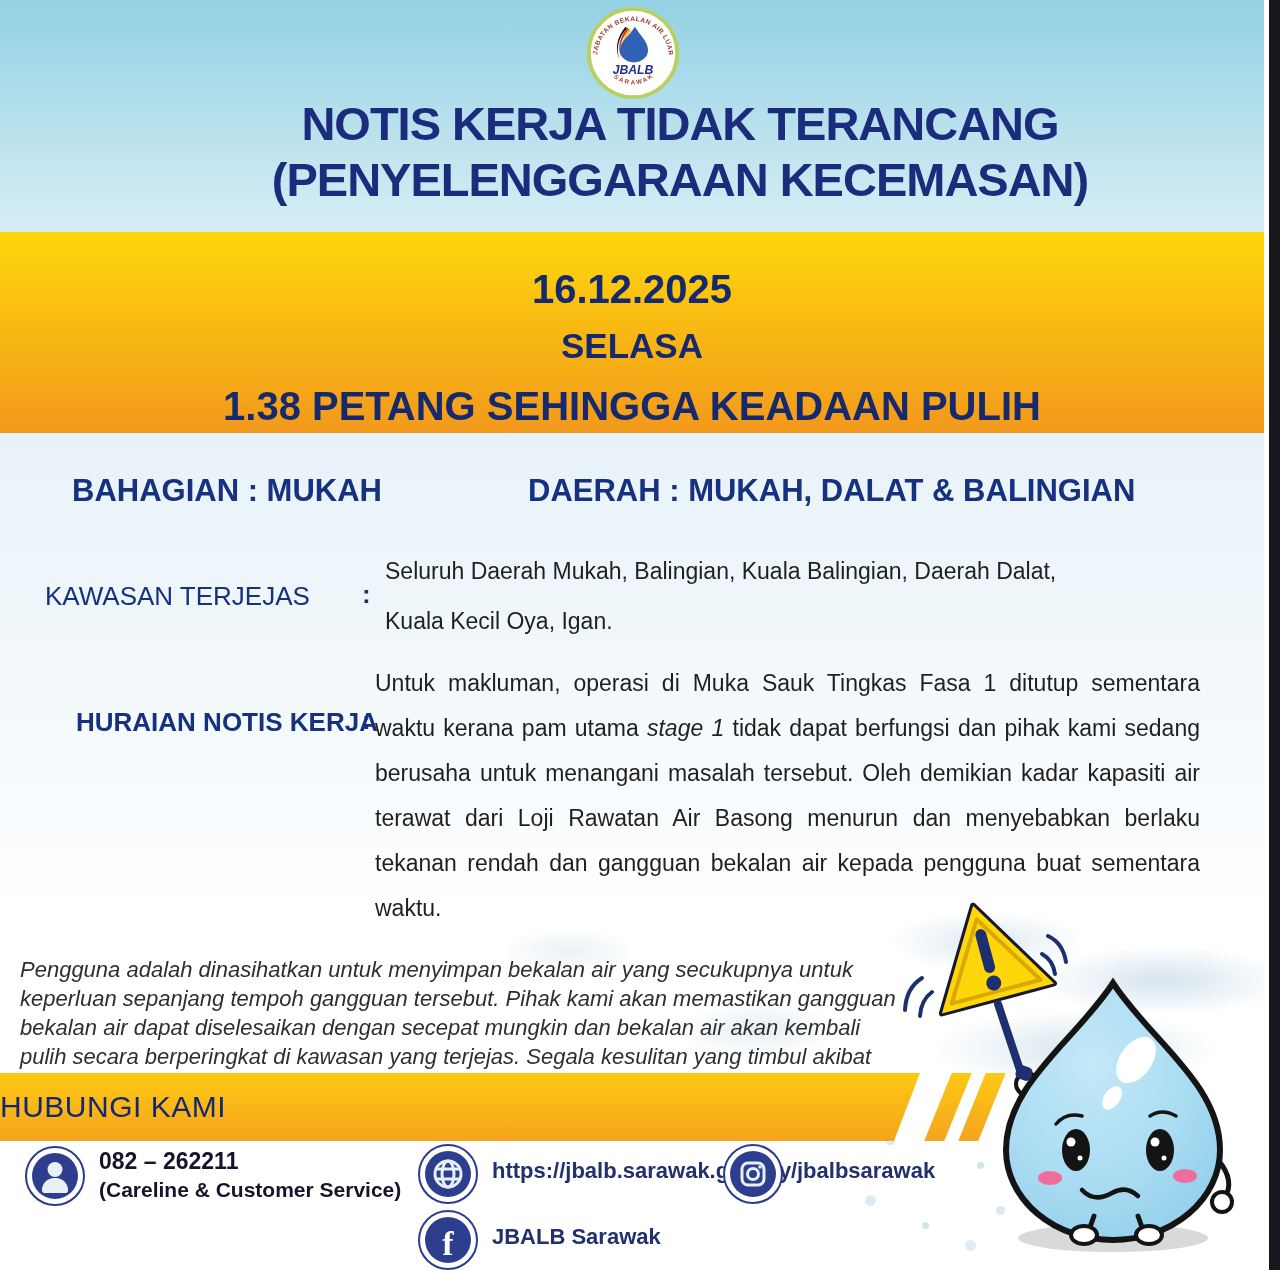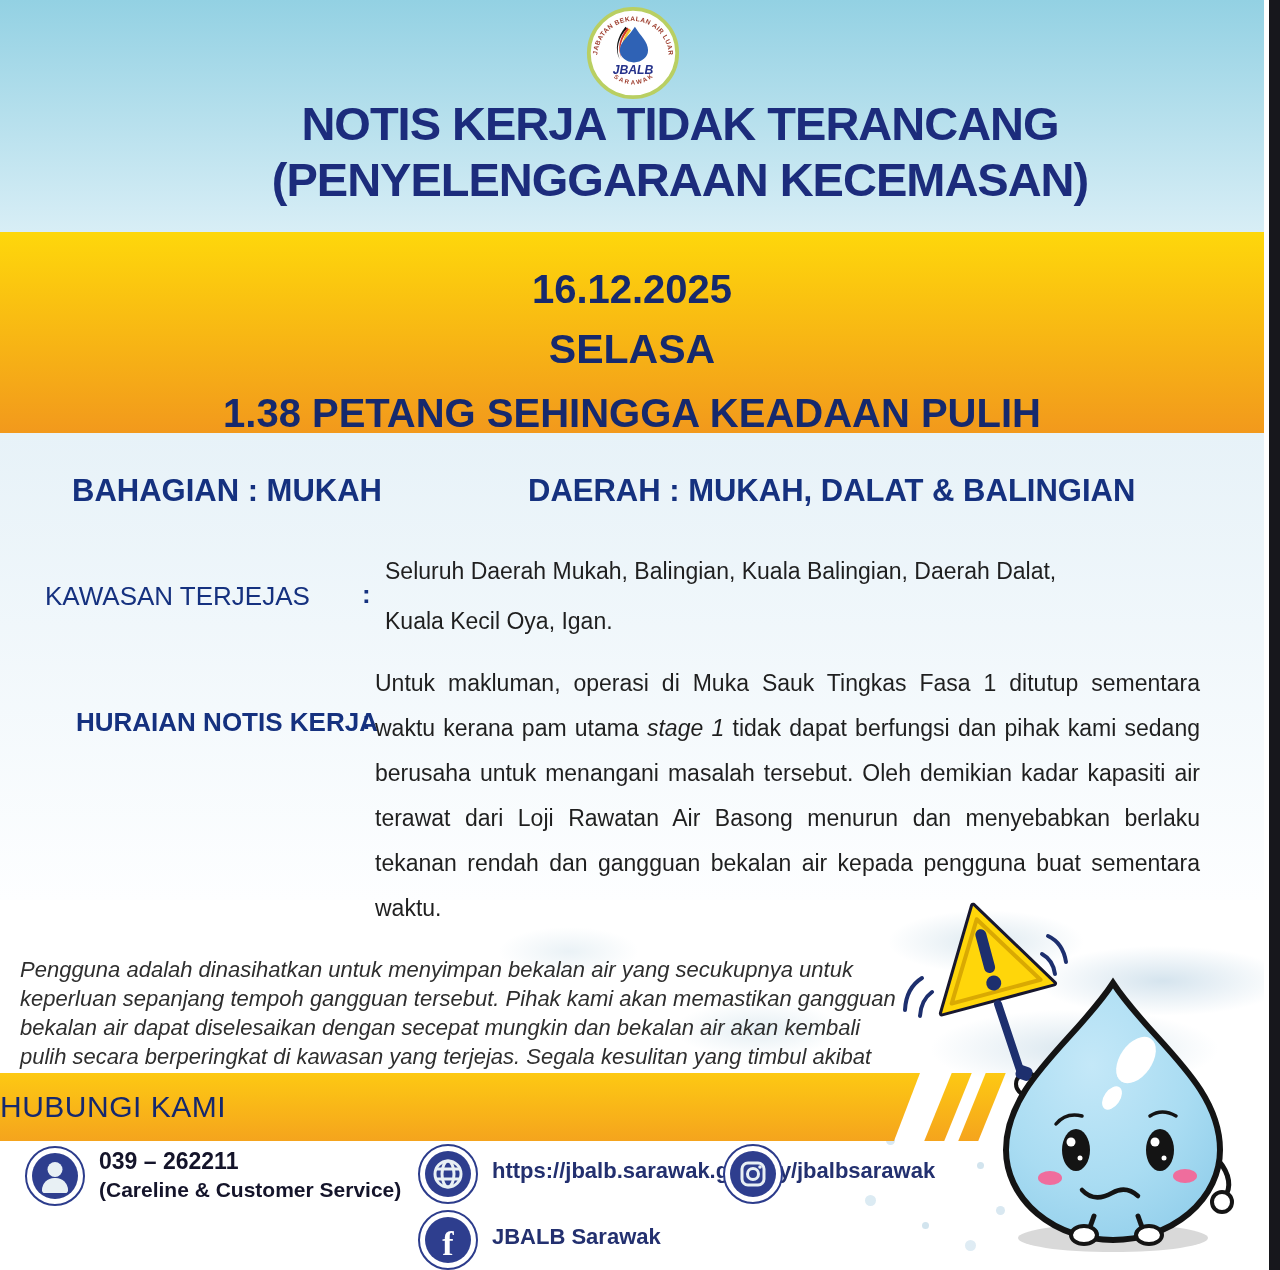--- a/index.html
+++ b/index.html
@@ -14,21 +14,21 @@
   .header{position:absolute;left:0;top:0;width:1264px;height:232px;
     background:linear-gradient(#93d1e3,#d8eef6);}
   .logo{position:absolute;left:586px;top:6px;width:94px;height:94px;}
   .title{position:absolute;left:0;top:96px;width:1264px;text-align:center;
     color:#1c2c7c;font-weight:700;font-size:47px;line-height:56px;letter-spacing:-1px;padding-left:48px;}
 
   
   .band{position:absolute;left:0;top:232px;width:1264px;height:201px;
     background:linear-gradient(#fed70b,#f2991c);color:#16296d;text-align:center;font-weight:700;}
   .band .date{padding-top:35px;font-size:40px;}
-  .band .day{margin-top:14px;font-size:41px;}
+  .band .day{margin-top:14px;font-size:35px;}
   .band .time{margin-top:18px;font-size:40px;}
 
   
   .main{position:absolute;left:0;top:433px;width:1264px;height:467px;
     background:linear-gradient(#e7f2f8,#fdfeff);}
   .region-bahagian{position:absolute;left:72px;top:40px;font-size:31px;font-weight:700;color:#15317f;}
   .region-daerah{position:absolute;left:528px;top:40px;font-size:31px;font-weight:700;color:#15317f;}
 
   .kawasan-label{position:absolute;left:45px;top:148px;font-size:26px;font-weight:400;color:#15317f;}
   .kawasan-colon{position:absolute;left:362px;top:146px;font-size:26px;font-weight:700;color:#15317f;}
@@ -161,21 +161,21 @@
   <div class="stripe s2"></div>
 
   <div class="contact-item contact-phone">
     <div class="ci-icon">
       <div class="ci-inner">
         <div class="person-head"></div>
         <div class="person-body"></div>
       </div>
     </div>
     <div class="ci-text">
-      <div class="main-line">039 – 262211</div>
+      <div class="main-line">082 – 262211</div>
       <div class="sub-line">(Careline &amp; Customer Service)</div>
     </div>
   </div>
 
   <div class="contact-item contact-web">
     <div class="ci-icon">
       <div class="ci-inner">
         <svg width="34" height="34" viewBox="0 0 34 34">
           <circle cx="17" cy="17" r="13" fill="none" stroke="#e8f0f4" stroke-width="3"></circle>
           <ellipse cx="17" cy="17" rx="6" ry="13" fill="none" stroke="#e8f0f4" stroke-width="3"></ellipse>

